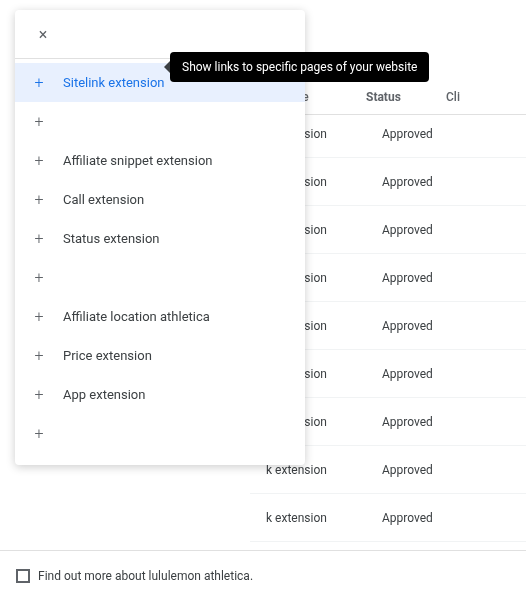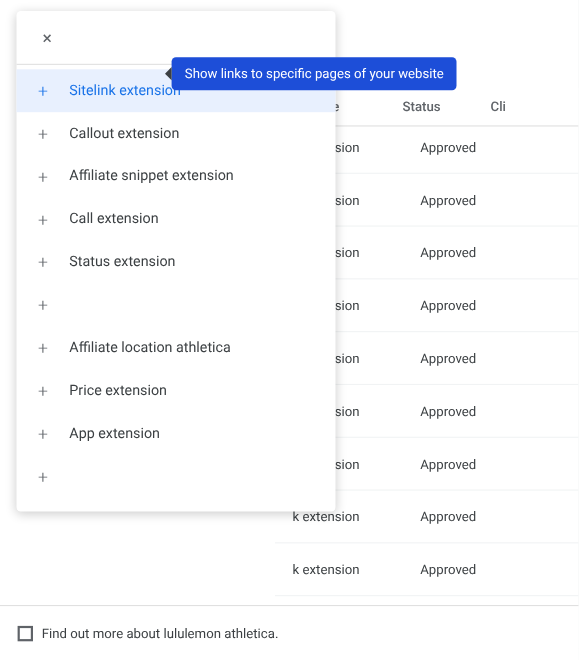--- a/index.html
+++ b/index.html
@@ -41,20 +41,21 @@
       font-size: 12px;
       font-weight: 500;
     }
 
     .table-col-type {
       width: 100px;
     }
 
     .table-col-status {
       width: 80px;
+      font-weight: bold;
     }
 
     .table-rows {
       position: absolute;
       top: 110px;
       left: 250px;
       right: 0;
     }
 
     .table-row-item {
@@ -145,22 +146,22 @@
     }
 
     .menu-item.active .plus-icon {
       color: #1a73e8;
     }
 
     
     .tooltip {
       position: absolute;
       top: 52px;
-      left: 156px;
-      background: #1d4ed8;
+      left: 170px;
+      background: #000000;
       color: #fff;
       padding: 8px 12px;
       border-radius: 4px;
       font-size: 12px;
       white-space: nowrap;
       z-index: 20;
       pointer-events: none;
     }
 
     .tooltip::before {
@@ -284,21 +285,20 @@
     <div class="close-btn">×</div>
   </div>
 
   <ul class="menu-items">
     <li class="menu-item active">
       <span class="plus-icon">+</span>
       <span>Sitelink extension</span>
     </li>
     <li class="menu-item">
       <span class="plus-icon">+</span>
-      <span>Callout extension</span>
     </li>
     <li class="menu-item">
       <span class="plus-icon">+</span>
       <span>Affiliate snippet extension</span>
     </li>
     <li class="menu-item">
       <span class="plus-icon">+</span>
       <span>Call extension</span>
     </li>
     <li class="menu-item">

